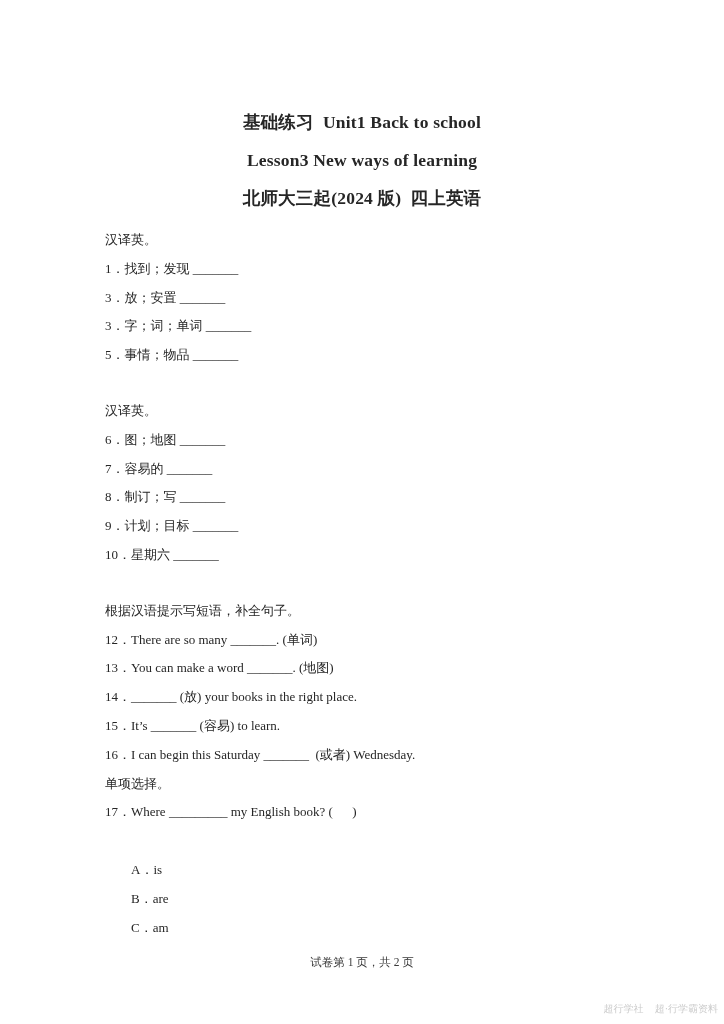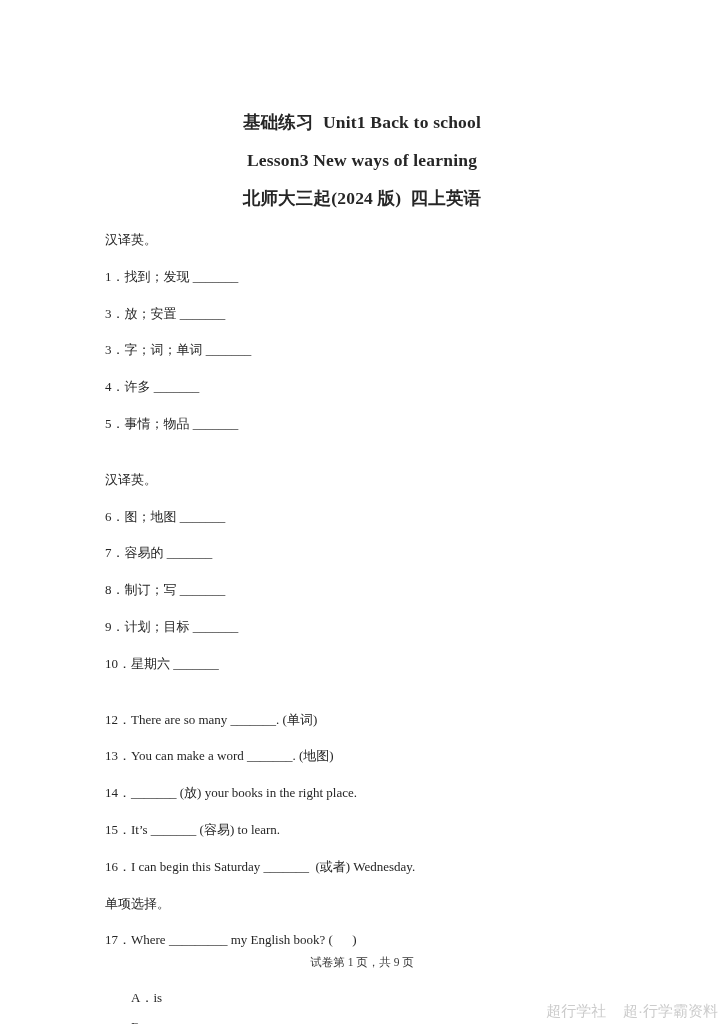--- a/index.html
+++ b/index.html
@@ -19,42 +19,41 @@
     font-size: 17.5px;
     line-height: 38px;
     white-space: pre-wrap;
     letter-spacing: 0.2px;
   }
 
   .content { margin: 9px 70px 0 105px; font-size: 13px; }
   .heading, .item {
     line-height: 28.8px;
     white-space: pre-wrap;
-    margin-top: 8px;
   }
   .section-gap { margin-top: 27px; }
 
   .options { line-height: 28.8px; white-space: pre-wrap; }
   .opt { display: inline-block; }
   .opt-a { width: 175px; }
   .opt-b { width: 170px; }
 
   .footer {
     position: absolute;
     top: 955px; left: 0; right: 0;
     text-align: center;
     font-size: 11.5px;
     color: #3a3a3a;
     white-space: pre-wrap;
   }
 
   .watermark {
     position: absolute;
     top: 1002px; right: 6px;
-    font-size: 15px;
+    font-size: 10px;
     color: #cccccc;
     font-family: "Liberation Sans", "DejaVu Sans", sans-serif;
     white-space: pre;
   }
 </style>
 </head>
 <body>
 
 <div class="paper">
 
@@ -64,51 +63,51 @@
     <div class="title-line">北师大三起(2024 版)  四上英语</div>
   </div>
 
   <div class="content">
 
     <div class="section">
       <div class="heading">汉译英。</div>
       <div class="item">1．找到；发现 _______</div>
       <div class="item">3．放；安置 _______</div>
       <div class="item">3．字；词；单词 _______</div>
-      <div class="item">4．许多 _______</div>
       <div class="item">5．事情；物品 _______</div>
     </div>
 
     <div class="section section-gap">
       <div class="heading">汉译英。</div>
       <div class="item">6．图；地图 _______</div>
       <div class="item">7．容易的 _______</div>
       <div class="item">8．制订；写 _______</div>
       <div class="item">9．计划；目标 _______</div>
       <div class="item">10．星期六 _______</div>
     </div>
 
     <div class="section section-gap">
+      <div class="heading">根据汉语提示写短语，补全句子。</div>
       <div class="item">12．There are so many _______. (单词)</div>
       <div class="item">13．You can make a word _______. (地图)</div>
       <div class="item">14．_______ (放) your books in the right place.</div>
       <div class="item">15．It’s _______ (容易) to learn.</div>
       <div class="item">16．I can begin this Saturday _______  (或者) Wednesday.</div>
     </div>
 
     <div class="section">
       <div class="heading">单项选择。</div>
       <div class="item">17．Where _________ my English book? (      )</div>
       <div class="options">
         <span class="opt opt-a">A．is</span>
         <span class="opt opt-b">B．are</span>
         <span class="opt opt-c">C．am</span>
       </div>
 
     </div>
 
   </div>
 
-  <div class="footer">试卷第 1 页，共 9 页</div>
+  <div class="footer">试卷第 1 页，共 2 页</div>
 
   <div class="watermark">超行学社    超·行学霸资料</div>
 
 </div>
 
 </body></html>

